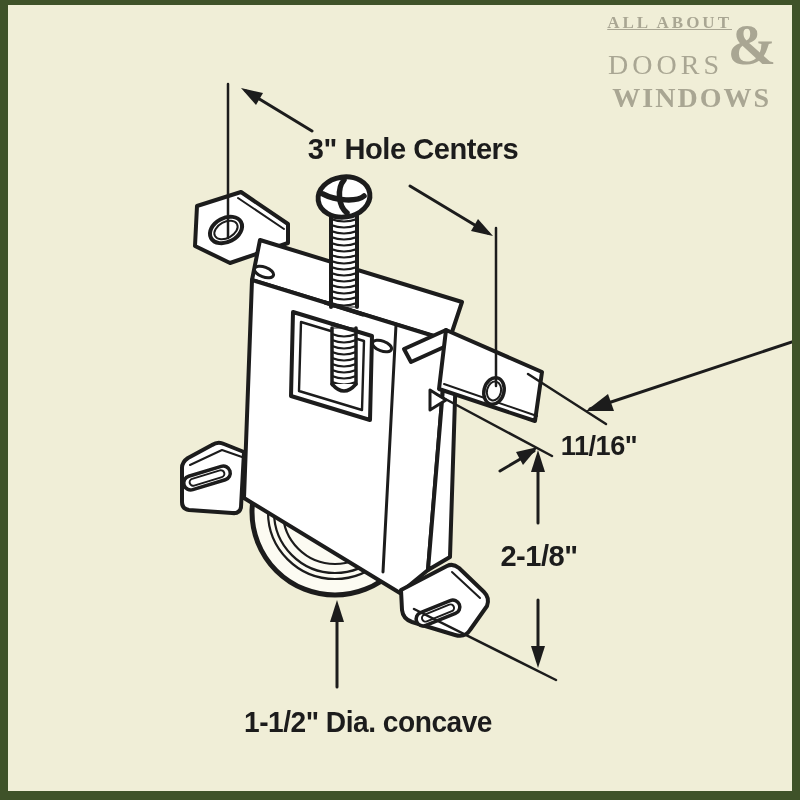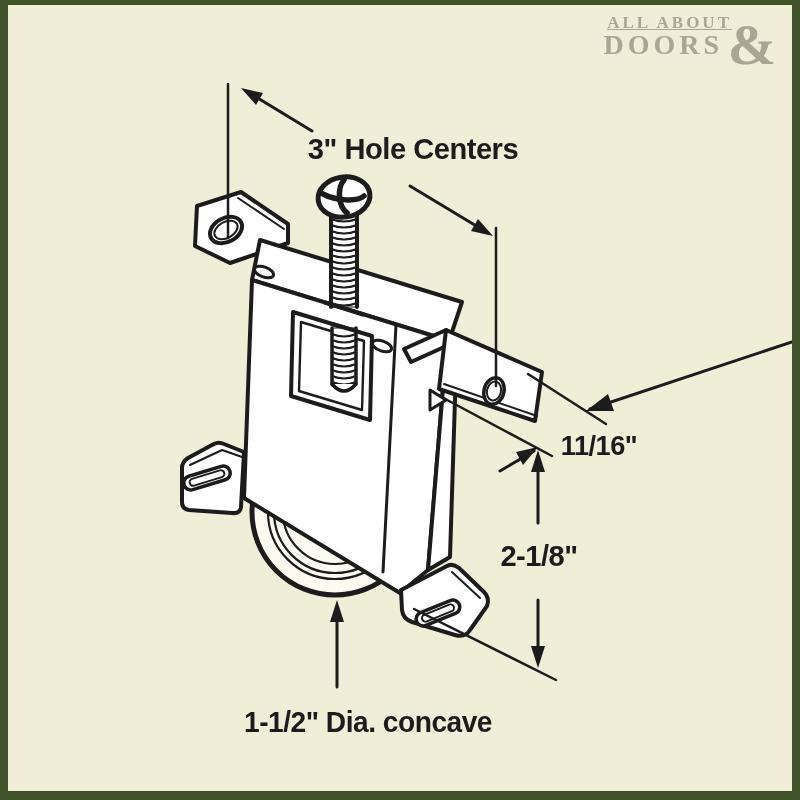--- a/index.html
+++ b/index.html
@@ -34,21 +34,21 @@
     position:absolute;
     top:9px;right:20px;
     width:178px;
     text-align:right;
     color:#a9a693;
     font-family:"Liberation Serif", serif;
     line-height:1;
     user-select:none;
   }
   .logo .l1{font-size:17px;font-weight:bold;letter-spacing:3px;margin-right:40px;text-decoration:underline;}
-  .logo .l2{font-size:28px;font-weight:bold;letter-spacing:4px;margin-right:49px;margin-top:0;}
+  .logo .l2{font-size:28px;font-weight:normal;letter-spacing:4px;margin-right:49px;margin-top:20px;}
   .logo .l3{font-size:28px;font-weight:bold;letter-spacing:2px;margin-right:1px;margin-top:5px;}
   .logo .url{font-size:17px;font-weight:bold;letter-spacing:0.5px;margin-right:8px;margin-top:7px;}
   .logo .amp{
     position:absolute;
     top:2px;right:-4px;
     font-size:58px;
     font-weight:bold;
     line-height:1;
   }
 </style>
@@ -157,16 +157,17 @@
   </svg>
 
   <div class="dim-label lbl-hole">3" Hole Centers</div>
   <div class="dim-label lbl-offset">11/16"</div>
   <div class="dim-label lbl-height">2-1/8"</div>
   <div class="dim-label lbl-wheel">1-1/2" Dia. concave</div>
 
   <div class="logo">
     <div class="l1">ALL ABOUT</div>
     <div class="l2">DOORS</div>
+    <div class="l3">WINDOWS</div>
     <div class="amp">&amp;</div>
   </div>
 
 </div>
 
 </body></html>

